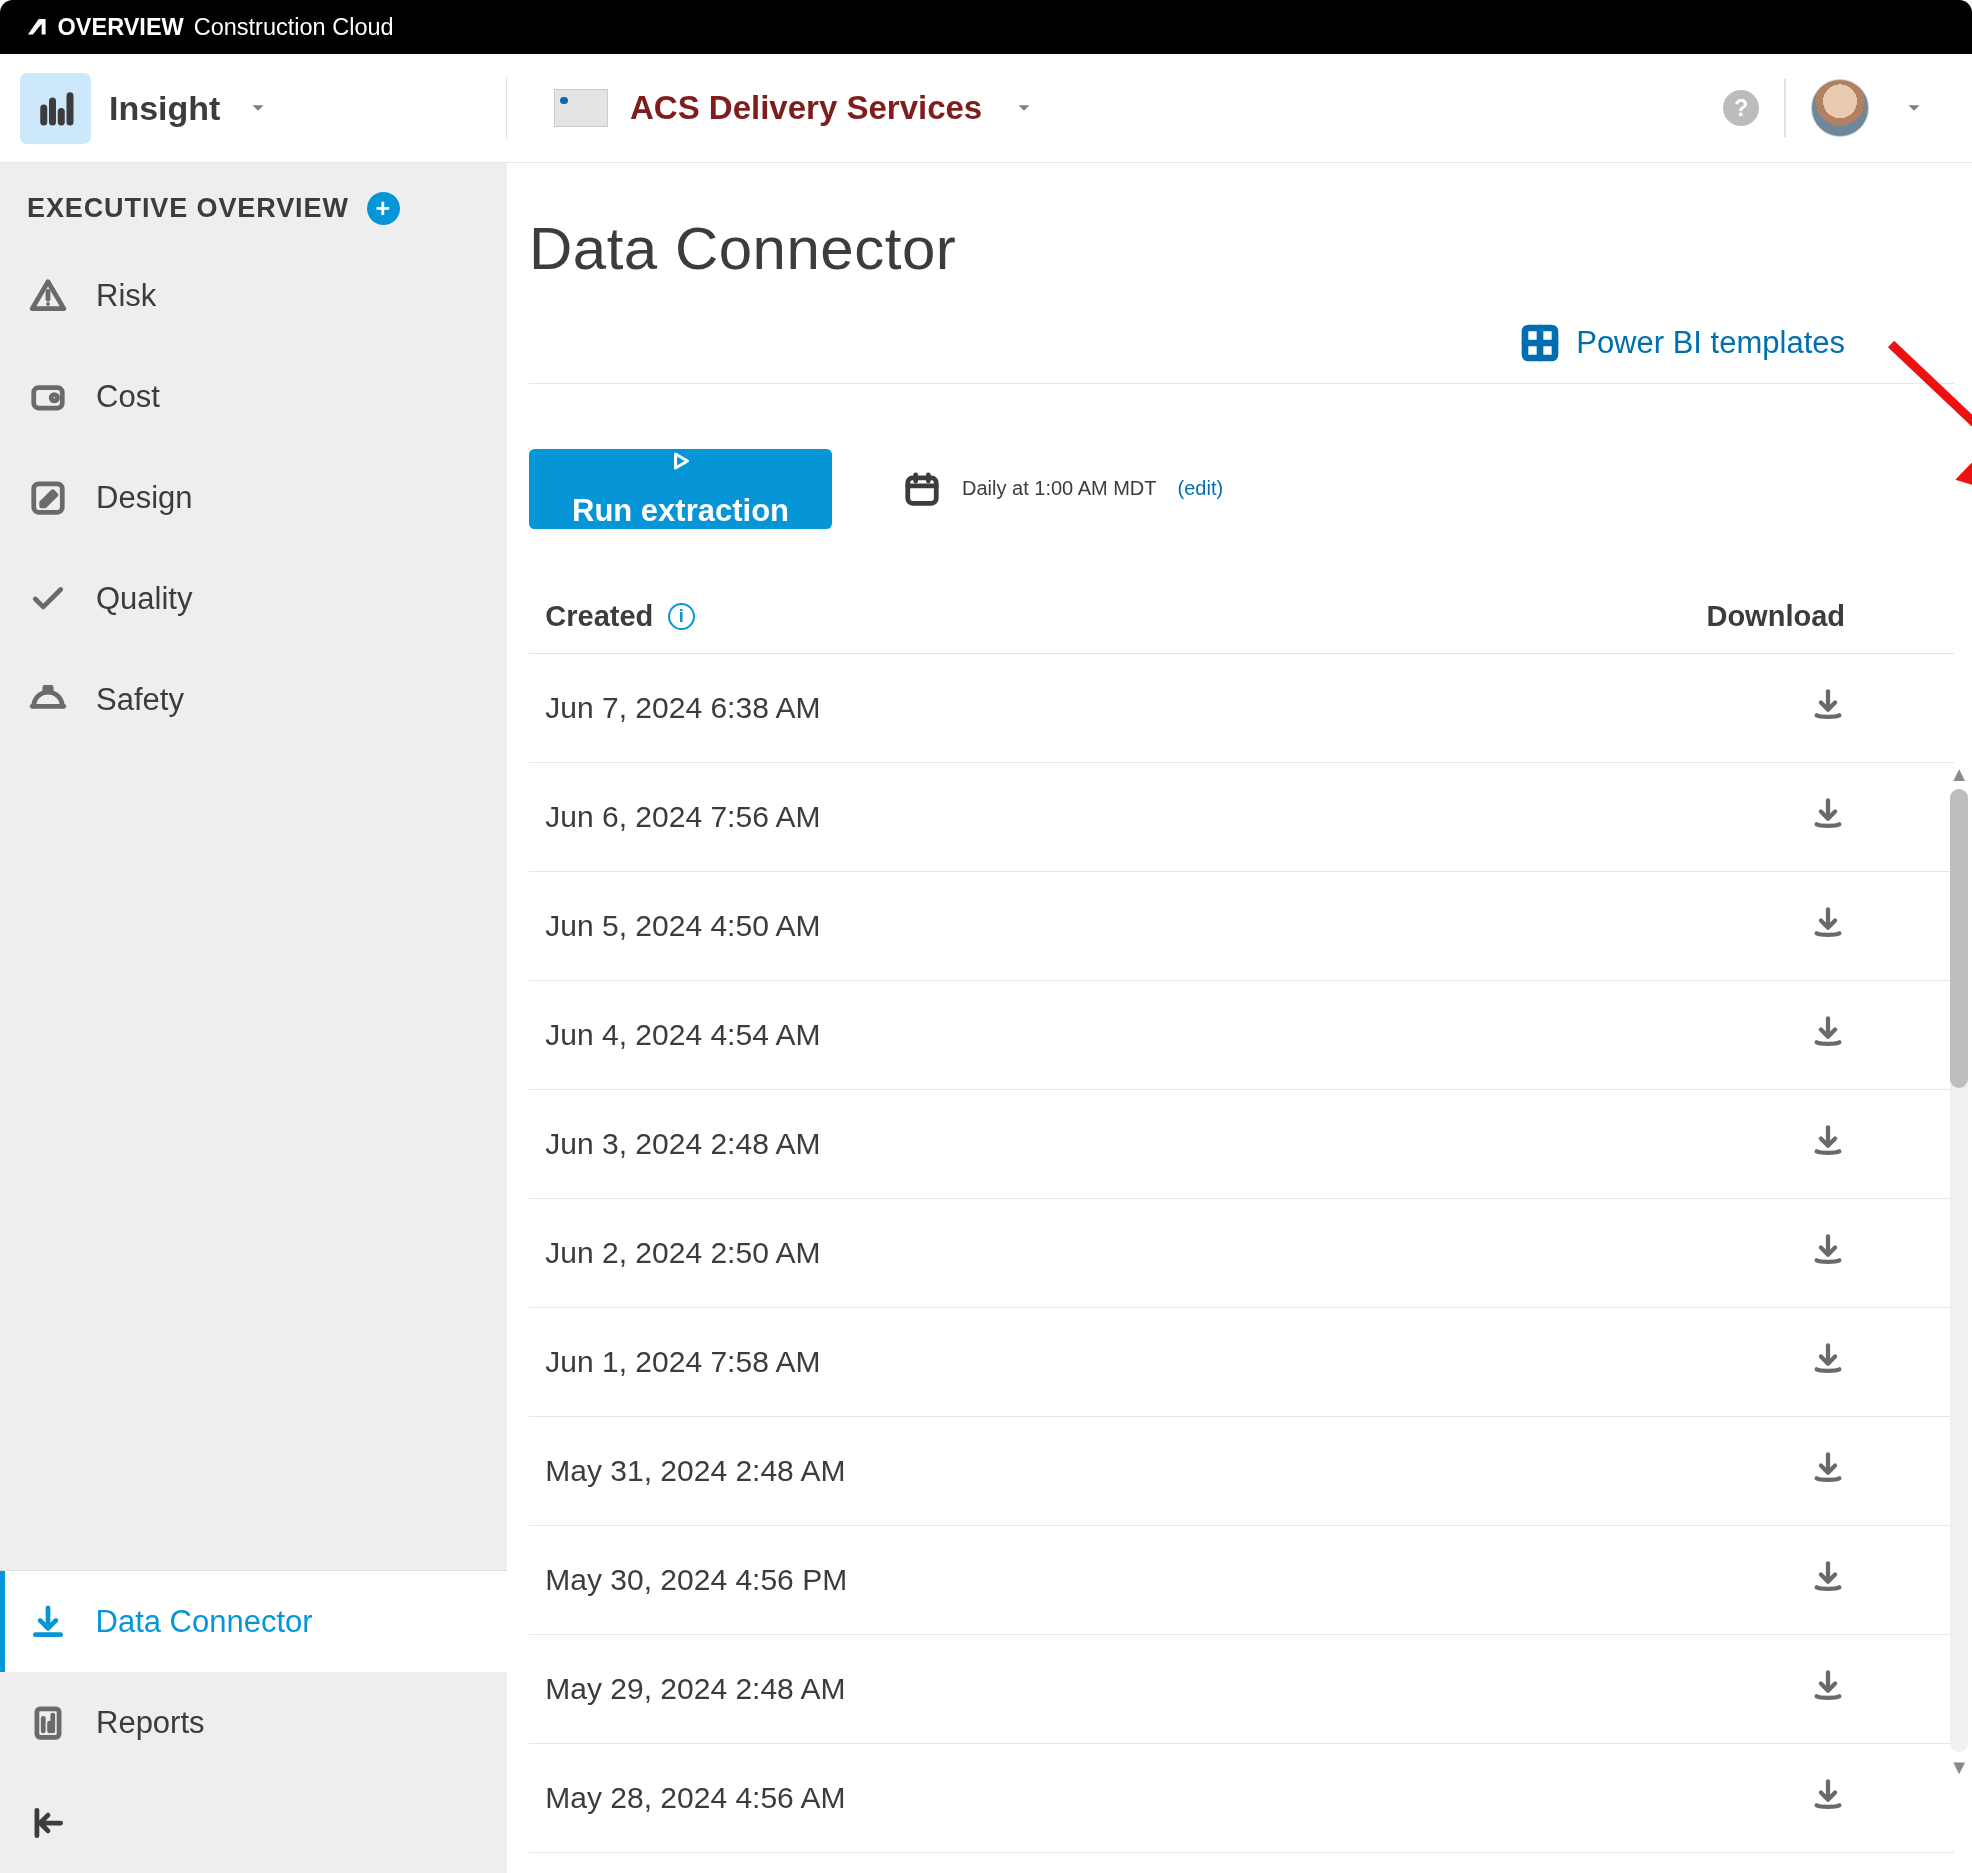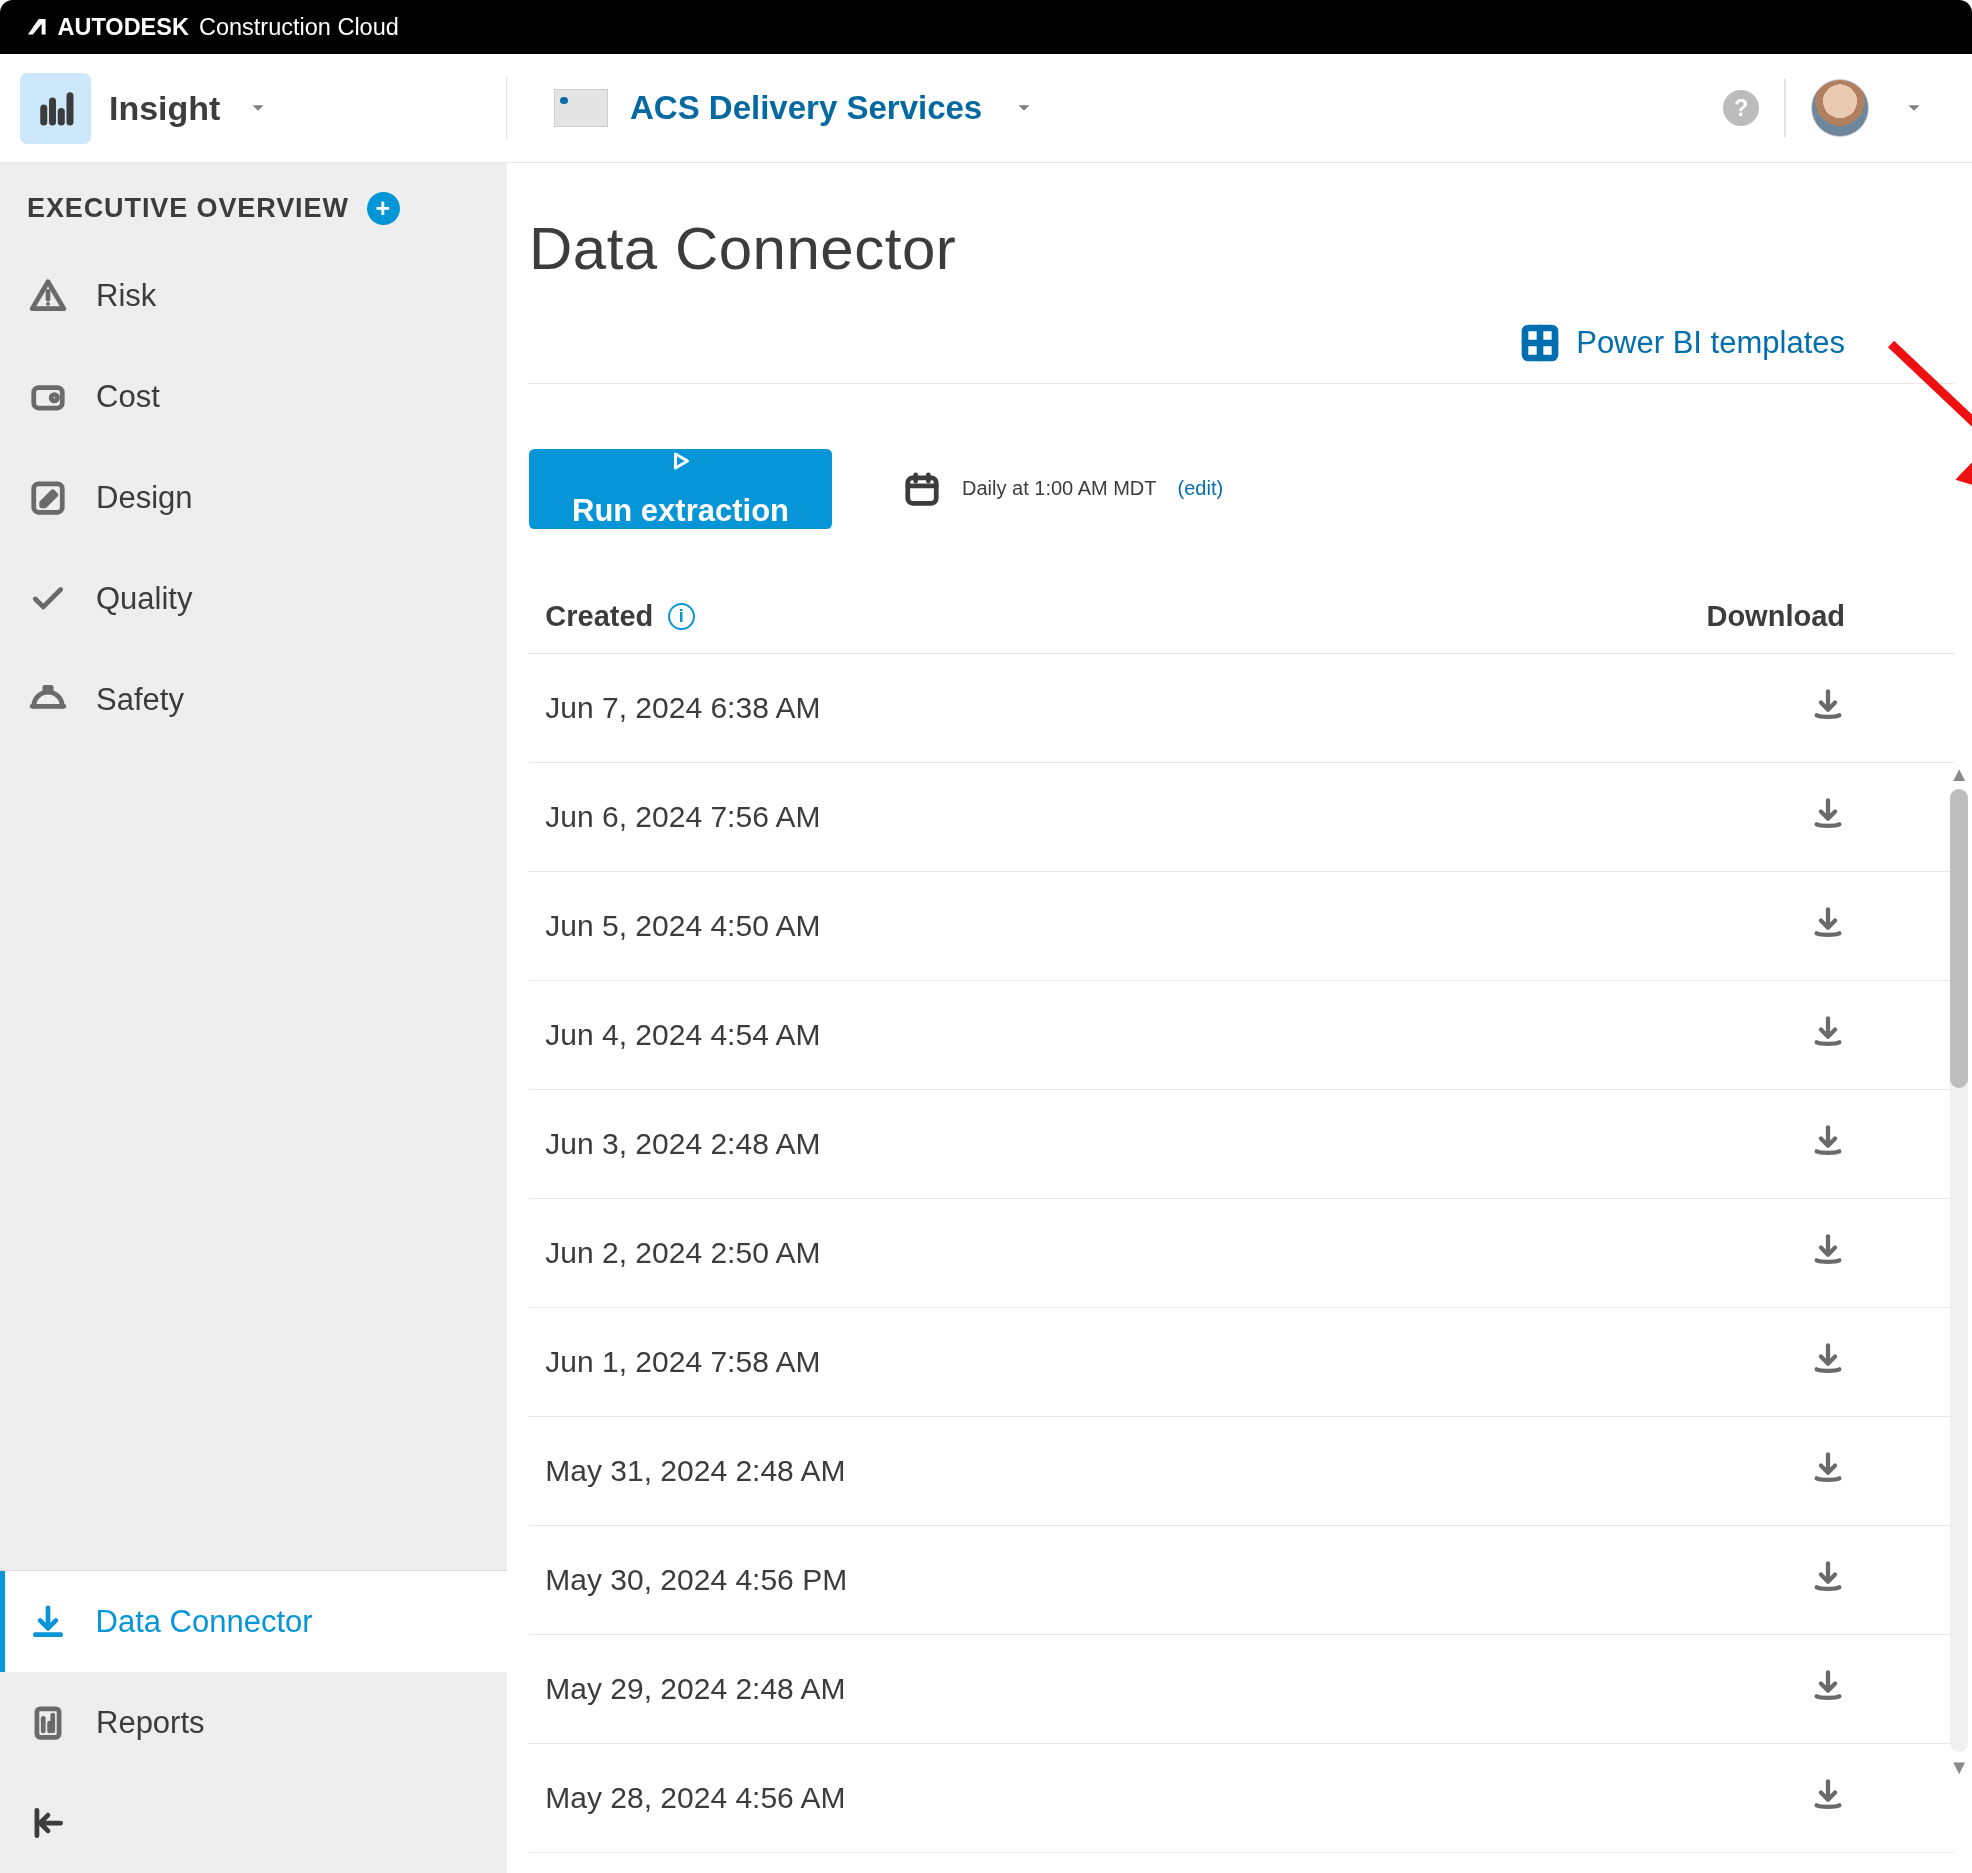--- a/index.html
+++ b/index.html
@@ -70,21 +70,21 @@
     width: 54px; height: 38px;
     background: linear-gradient(#e4e4e4,#e4e4e4);
     border: 0.9px solid #ccc;
     position: relative;
   }
   .account-logo::after{
     content:"";
     position:absolute; left:5.4px; top:7.2px; width:7.2px;height:7.2px;border-radius:50%;
     background:#0d6aa8;
   }
-  .account-name { font-size: 33px; font-weight: 600; color: #0369a1; }
+  .account-name { font-size: 33px; font-weight: 600; color: #7f1d1d; }
 
   .header-right {
     margin-left: auto;
     display: flex;
     align-items: center;
     gap: 25px;
     padding-right: 47px;
   }
   .help-circle {
     width: 36px; height: 36px; border-radius: 50%;
@@ -231,21 +231,21 @@
   .stroke { fill:none; stroke:currentColor; stroke-width:3; stroke-linecap:round; stroke-linejoin:round; }
   .stroke2 { fill:none; stroke:currentColor; stroke-width:4; stroke-linecap:round; stroke-linejoin:round; }
 </style>
 </head>
 <body>
 
 <div class="brandbar">
   <svg width="23.5" height="23.5" viewBox="0 0 24 24">
       <path fill="#fff" d="M3 20 L14 4 L21 4 L21 20 L17 20 L17 9 L8 20 Z"></path>
     </svg>
-  <span class="bold">AUTODESK</span>
+  <span class="bold">OVERVIEW</span>
   <span style="margin-left:10px">Construction Cloud</span>
 </div>
 
 <div class="header">
   <div class="module-switch">
     <div class="module-icon">
       <svg width="42" height="42" viewBox="0 0 24 24">
           <g class="stroke2" stroke="#0696d7">
             <line x1="5" y1="20" x2="5" y2="12"></line>
             <line x1="10" y1="20" x2="10" y2="8"></line>

